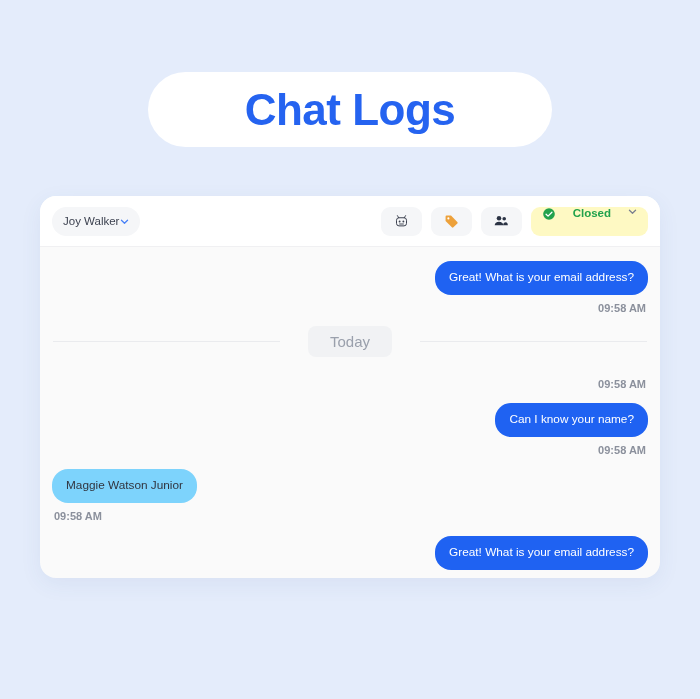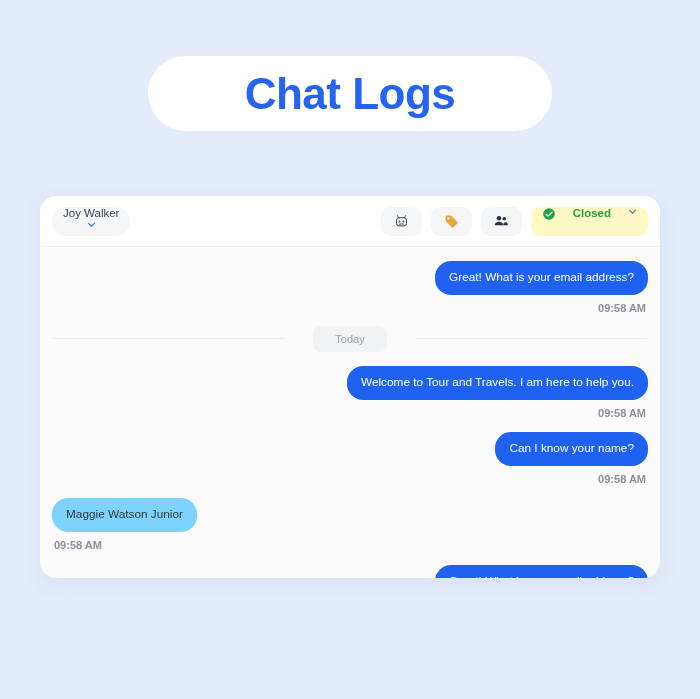--- a/index.html
+++ b/index.html
@@ -12,21 +12,21 @@
 
   body {
     background: #e4ecfb;
     font-family: "Liberation Sans", sans-serif;
     -webkit-font-smoothing: antialiased;
   }
 
   
   .title-wrap {
     position: absolute;
-    left: 0; top: 0;
+    left: 0; top: 16px;
     width: 700px;
     height: 185px;
     display: flex;
     align-items: flex-start;
     justify-content: center;
   }
   .title-pill {
     margin-top: 56px;
     width: 404px;
     height: 75px;
@@ -84,21 +84,20 @@
   .pill {
     background: #f5f6f8;
     border-radius: 16px;
     height: 29px;
     display: flex;
     align-items: center;
     padding: 0 11px;
     gap: 1px;
     cursor: pointer;
     border: none;
-    flex-direction: column;
   }
   .pill-label {
     font-size: 11.5px;
     color: #3d4250;
     white-space: nowrap;
   }
   .caret {
     width: 9px;
     height: 9px;
     flex: 0 0 9px;
@@ -182,21 +181,21 @@
   }
   .day-line {
     flex: 1 1 auto;
     height: 1px;
     background: #eaebee;
   }
   .day-chip {
     background: #f1f2f4;
     border-radius: 8px;
     padding: 7px 22px;
-    font-size: 11px;
+    font-size: 15px;
     color: #9aa0ac;
     margin: 0 28px;
     white-space: nowrap;
   }
   .gap-b { height: 13px; }
   .gap-c { height: 13px; }
   .gap-d { height: 14px; }
 </style>
 </head>
 <body>
@@ -273,21 +272,20 @@
       <div class="stamp">09:58 AM</div>
     </div>
 
     <div class="day-divider">
       <div class="day-line"></div>
       <div class="day-chip">Today</div>
       <div class="day-line"></div>
     </div>
 
     <div class="msg-row out">
-      <div class="bubble out">Welcome to Tour and Travels. I am here to help you.</div>
       <div class="stamp">09:58 AM</div>
     </div>
 
     <div class="gap-b"></div>
 
     <div class="msg-row out">
       <div class="bubble out">Can I know your name?</div>
       <div class="stamp">09:58 AM</div>
     </div>
 

